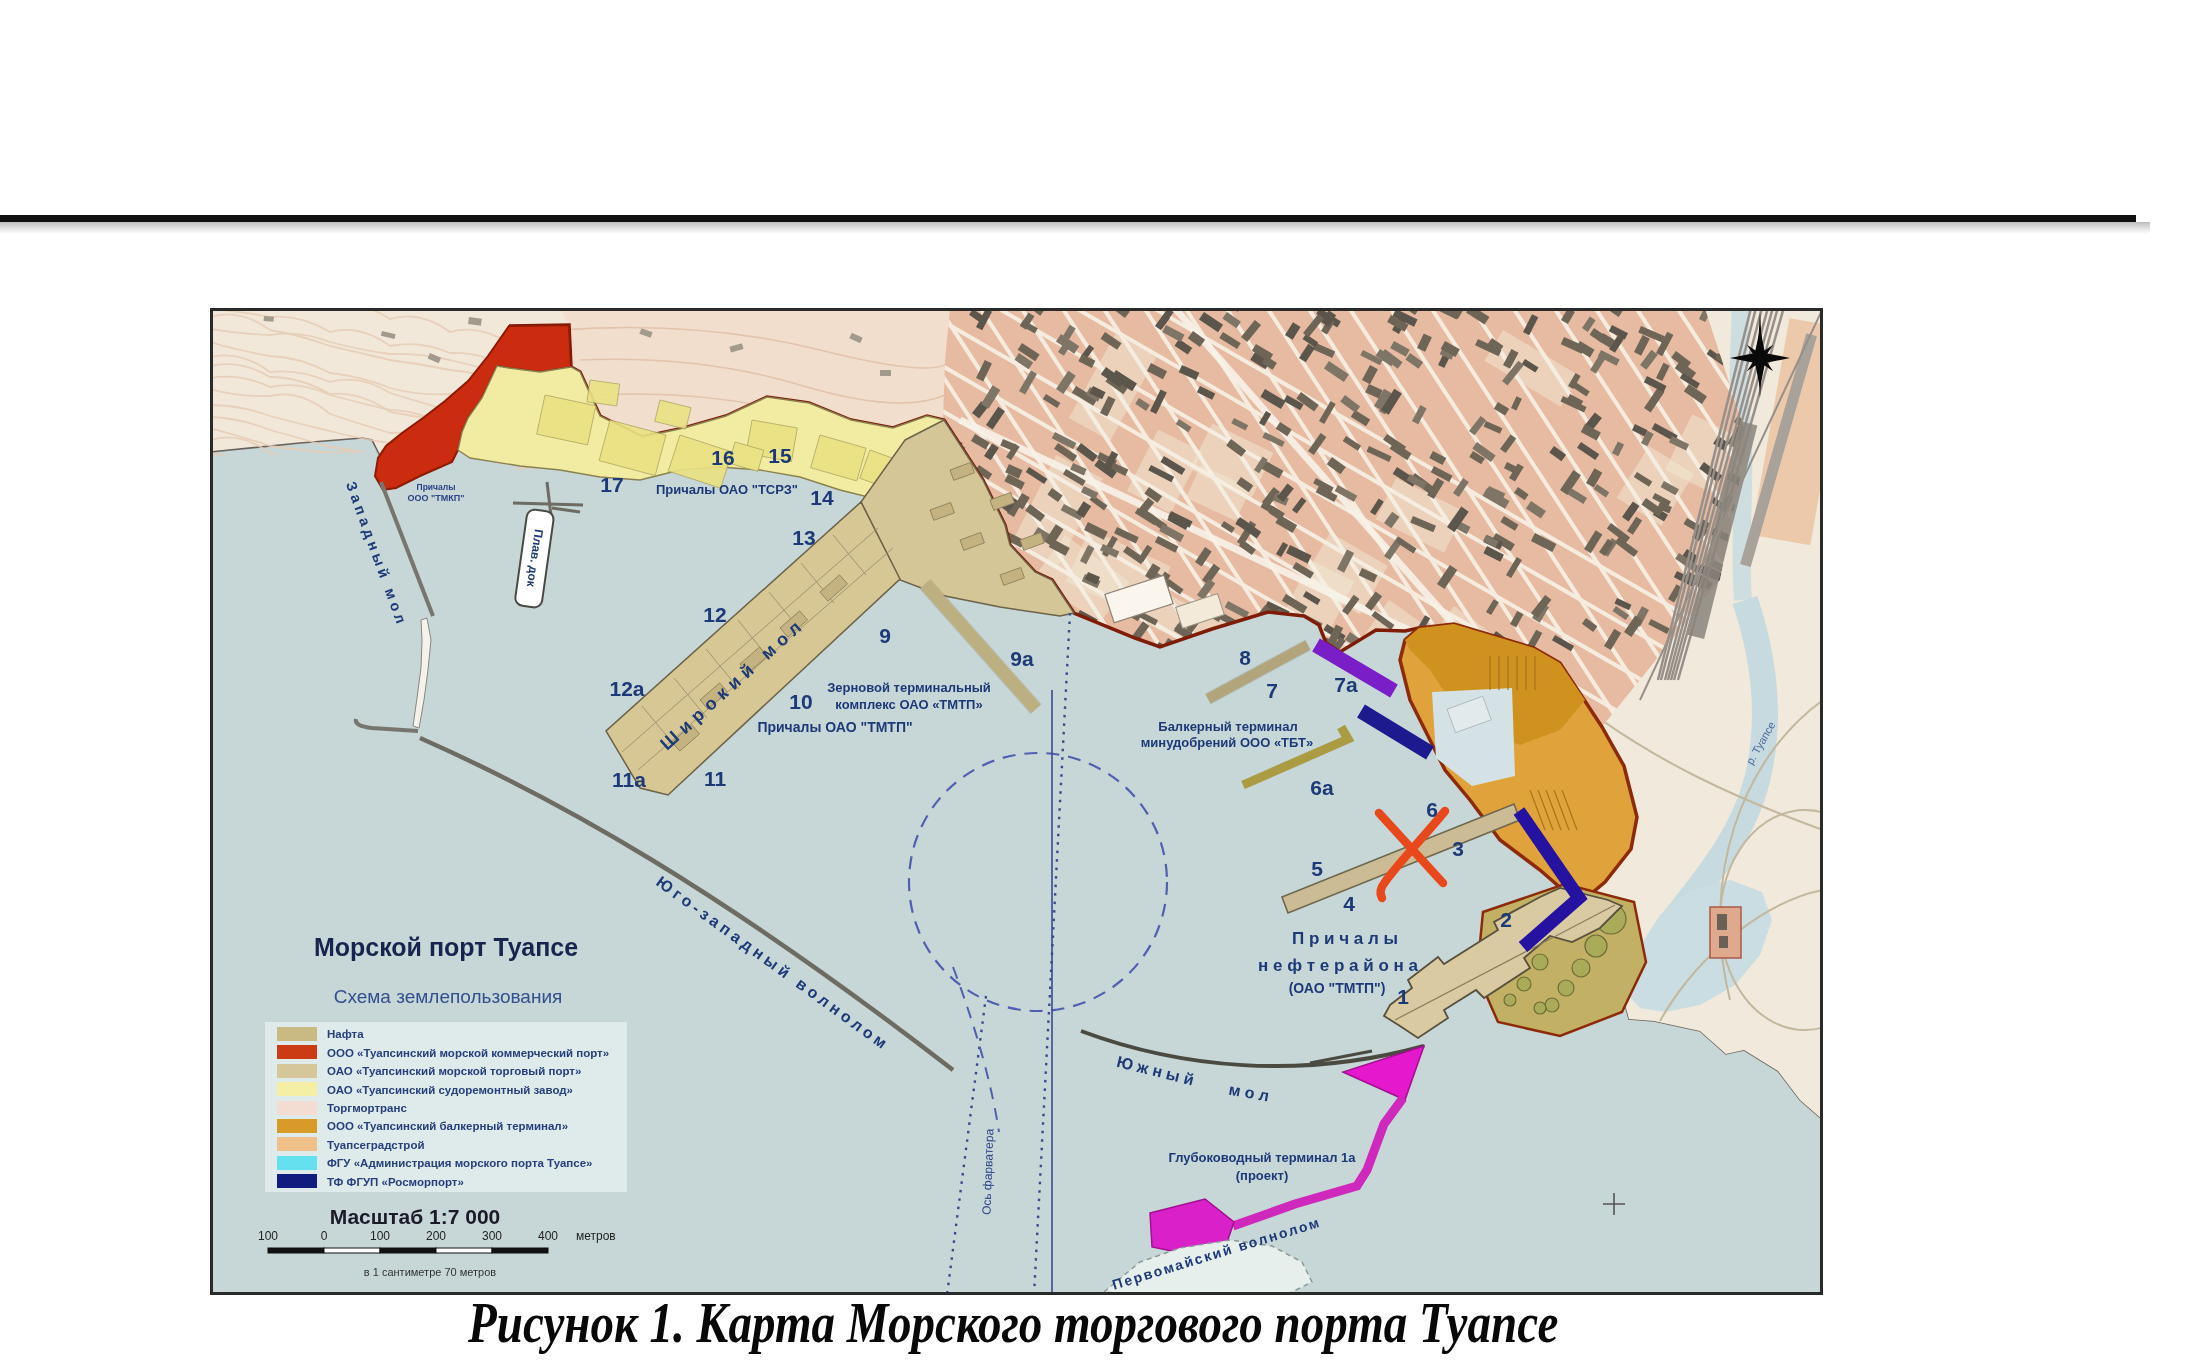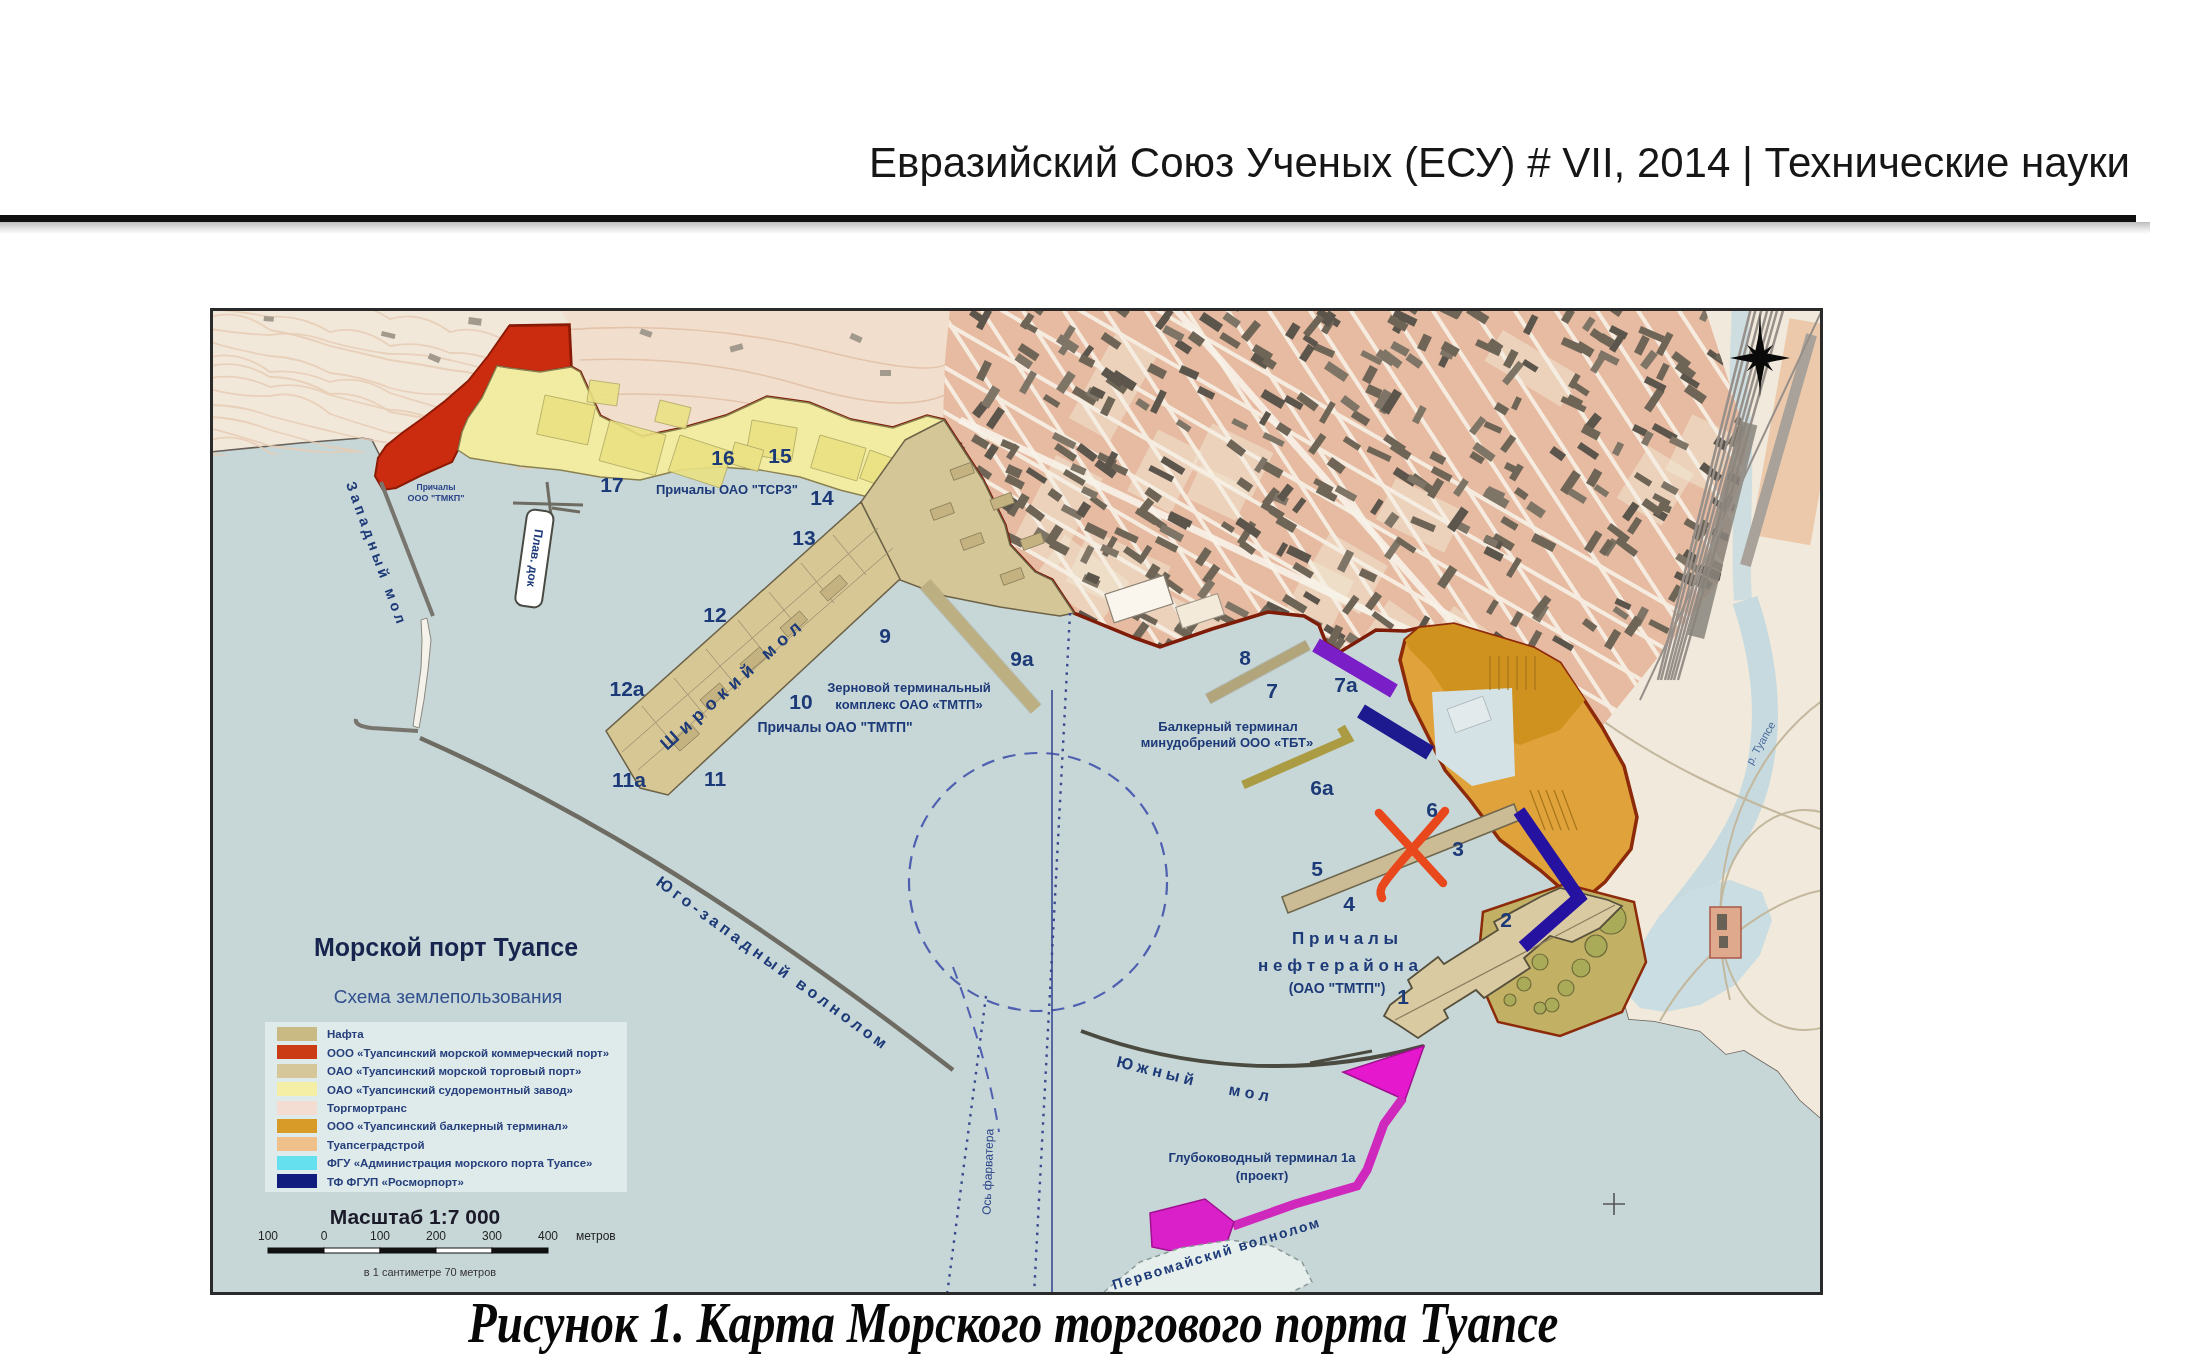--- a/index.html
+++ b/index.html
@@ -11,21 +11,20 @@
                background:linear-gradient(#bdbdbd,#e8e8e8 60%,#fff); }
   .mapwrap { position:absolute; left:210px; top:308px; }
   .cap { position:absolute; top:1291px; left:468px; font-family:"Liberation Serif", serif;
          font-weight:bold; font-style:italic; font-size:56px; color:#080808; white-space:nowrap;
          transform:scaleX(0.84); transform-origin:left top; }
 </style>
 </head>
 <body>
 <div class="page">
 
-<div class="hdr">Евразийский Союз Ученых (ЕСУ) # VII, 2014 | Технические науки</div>
 
 <div class="rule"></div>
 
 <div class="ruleshadow"></div>
 
 <div class="mapwrap">
 <svg width="1613" height="987" viewBox="210 308 1613 987">
 
 <rect x="210" y="308" width="1613" height="987" fill="#c7d6d7"></rect>
 

